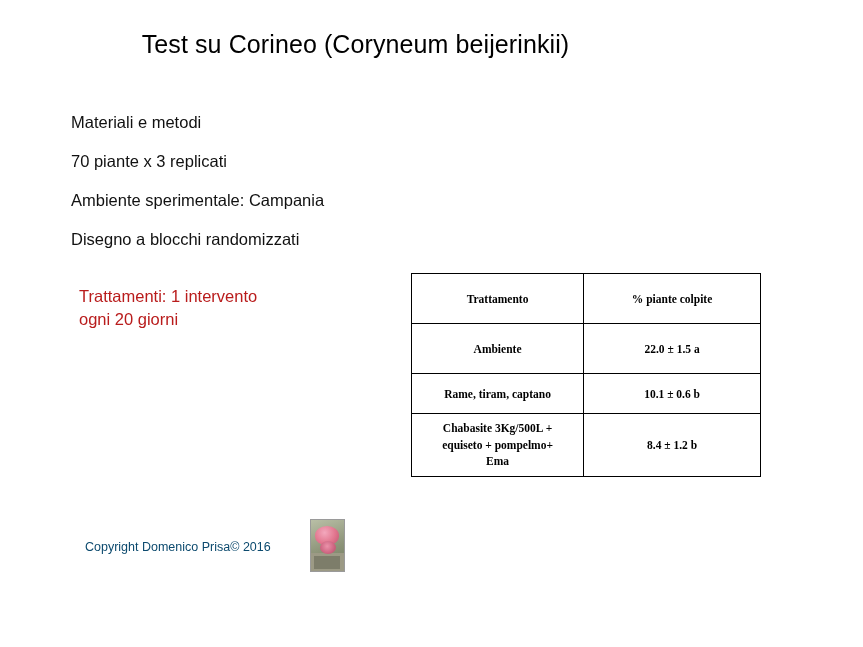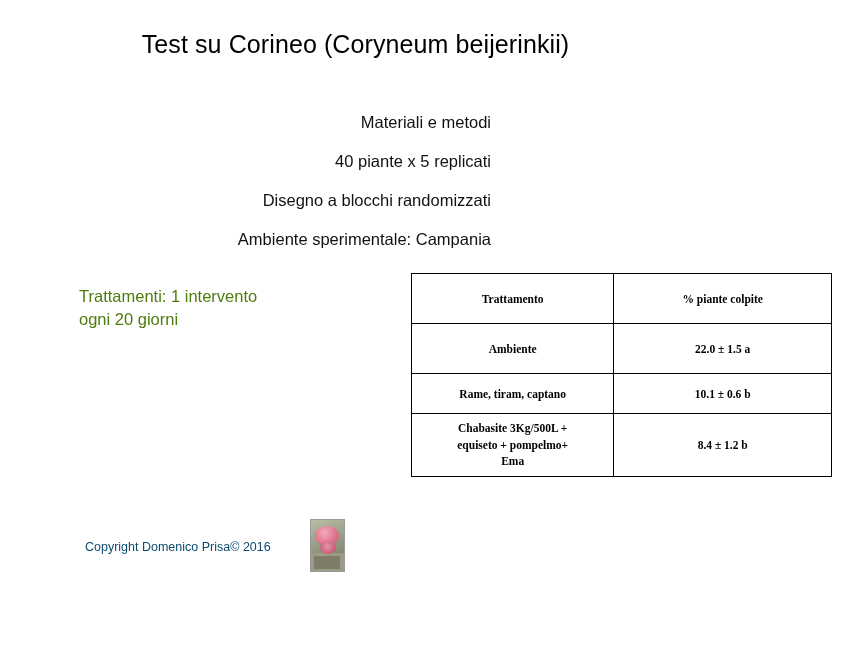--- a/index.html
+++ b/index.html
@@ -38,35 +38,34 @@
     left: 71px;
     top: 112px;
     width: 420px;
   }
   .bullet {
     font-size: 16.5px;
     color: #111111;
     margin-bottom: 18.5px;
     line-height: 1.25;
     white-space: nowrap;
-    text-align: right;
   }
   .bullet-last {
     position: absolute;
     left: 79px;
     top: 285px;
     font-size: 16.5px;
-    color: #4d7c0f;
+    color: #b91c1c;
     line-height: 1.42;
   }
   table.results {
     position: absolute;
     left: 411px;
     top: 273px;
-    width: 421px;
+    width: 350px;
     border-collapse: collapse;
     font-family: "Liberation Serif", serif;
     font-weight: bold;
     font-size: 11.5px;
     padding-left: 48px;
   }
   table.results td, table.results th {
     border: 1px solid #000000;
     text-align: center;
     vertical-align: middle;
@@ -144,23 +143,23 @@
 </style>
 </head>
 <body>
 
 <div class="slide">
 
   <div class="title">Test su Corineo (Coryneum beijerinkii)</div>
 
   <div class="bullets">
     <div class="bullet">Materiali e metodi</div>
-    <div class="bullet">40 piante x 5 replicati</div>
+    <div class="bullet">70 piante x 3 replicati</div>
+    <div class="bullet">Ambiente sperimentale: Campania</div>
     <div class="bullet">Disegno a blocchi randomizzati</div>
-    <div class="bullet">Ambiente sperimentale: Campania</div>
   </div>
 
   <div class="bullet-last">
     <div>Trattamenti:  1 intervento</div>
     <div>ogni 20 giorni</div>
   </div>
 
   <table class="results">
     <thead>
       <tr>

